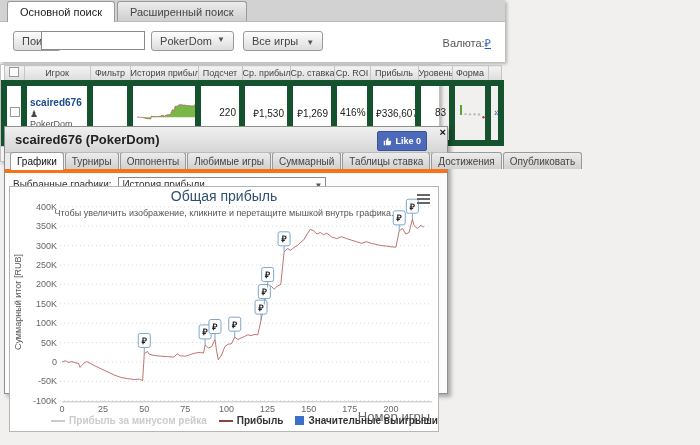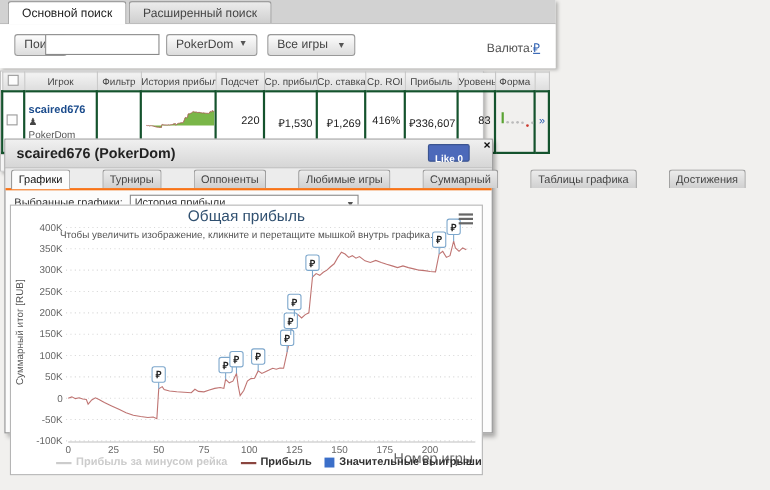--- a/index.html
+++ b/index.html
@@ -25,42 +25,42 @@
   .dd-arrow { font-size:8px; color:#555; margin-left:5px; }
   #currency { position:absolute; right:14px; top:13px; font-size:11px; color:#555; }
   #currency a { color:#2a5db0; text-decoration:underline; cursor:pointer; }
 
   
   #table-card { position:absolute; left:0; top:64px; width:440px; background:#fff;
                 box-shadow:2px 2px 3px rgba(0,0,0,.25); border:1px solid #c2c2c2; }
   table { border-collapse:collapse; width:100%; table-layout:fixed; }
   th { background:linear-gradient(#f3f3f3,#ddd); border:1px solid #c6c6c6; font-size:9px; font-weight:normal;
        color:#444; height:17px; white-space:nowrap; overflow:hidden; }
-  td { border:2px solid #14532d; font-size:10px; height:27px; padding:11px 3px; overflow:hidden; }
+  td { border:6px solid #14532d; font-size:10px; height:27px; padding:11px 3px; overflow:hidden; }
   td.num { text-align:right; color:#222; }
   .cb { width:10px; height:10px; border:1px solid #999; background:#fdfdfd; display:inline-block; cursor:pointer; }
   #player-link { color:#1a4b8c; font-weight:bold; font-size:10px; text-decoration:none; cursor:pointer; }
   #player-net { font-size:9px; color:#555; }
   #row-toolbar { display:flex; align-items:center; gap:6px; background:#f4f4f4; border-top:1px solid #ccc;
                  height:15px; padding:0 6px; font-size:9px; color:#333; }
   #row-toolbar .tlink { cursor:pointer; color:#333; }
   .ticon { width:10px; height:10px; display:inline-block; vertical-align:middle; cursor:pointer; color:#555; }
   #groups-arrow { font-size:7px; }
   #expand-link { color:#2a5db0; cursor:pointer; font-size:10px; }
 
   
   #player-panel { position:absolute; left:4px; top:126px; width:444px; height:268px; background:#fcfcfc;
                   border:1px solid #8f8f8f; box-shadow:3px 3px 4px rgba(0,0,0,.3); }
   #panel-header { position:relative; height:26px; background:linear-gradient(#f0f0f0,#d6d6d6); border-bottom:1px solid #bbb; }
   #panel-title { position:absolute; left:10px; top:5px; font-size:13px; font-weight:bold; color:#222; }
   #like-btn { position:absolute; right:20px; top:4px; height:16px; background:#4c69ba; border:1px solid #3b5490;
               border-radius:2px; color:#fff; font-size:9px; font-weight:bold; display:flex; align-items:center;
-              gap:3px; padding:4px 5px; cursor:pointer;flex-direction:column; }
+              gap:3px; padding:9px 5px; cursor:pointer; }
   #panel-close { position:absolute; right:1px; top:0px; font-size:11px; font-weight:bold; color:#111; cursor:pointer; line-height:10px; }
-  #panel-tabs { display:flex; align-items:flex-end; height:20px; padding-left:5px; border-bottom:2px solid #f97316; background:#ececec;gap:28px; }
+  #panel-tabs { display:flex; align-items:flex-end; height:20px; padding-left:5px; border-bottom:4px solid #f97316; background:#ececec; }
   .ptab { font-size:10px; color:#444; border:1px solid #9a9a9a; border-bottom:none; border-radius:3px 3px 0 0;
           background:linear-gradient(#ececec,#d0d0d0); padding:3px 6px 2px; margin-right:1px; white-space:nowrap; cursor:pointer; }
   .ptab.active { background:#fcfcfc; color:#111; position:relative; top:1px; padding-bottom:3px; }
   #graph-select-row { height:22px; padding:4px 12px 0 8px; font-size:10px; color:#333; }
   #graph-select { display:inline-block; width:208px; height:15px; border:1px solid #8a8a8a; background:#fff;
                   font-size:10px; padding:1px 3px; margin-left:4px; position:relative; cursor:pointer; }
   #graph-select .dd-arrow { position:absolute; right:3px; top:3px; }
 
   
   #chart-card { position:absolute; left:4px; top:59px; width:430px; height:246px; background:#fff; border:1px solid #b5b5b5; }
@@ -198,21 +198,21 @@
       <span>Like 0</span>
     </div>
     <div id="panel-close">×</div>
   </div>
   <div id="panel-tabs">
     <div class="ptab active">Графики</div>
     <div class="ptab">Турниры</div>
     <div class="ptab">Оппоненты</div>
     <div class="ptab">Любимые игры</div>
     <div class="ptab">Суммарный</div>
-    <div class="ptab">Таблицы графика</div>
+    <div class="ptab">Таблицы ставка</div>
     <div class="ptab">Достижения</div>
     <div class="ptab">Опубликовать</div>
   </div>
   <div id="graph-select-row">
     <span>Выбранные графики:</span>
     <span id="graph-select">
       <span>История прибыли</span>
       <span class="dd-arrow">▼</span>
     </span>
   </div>

